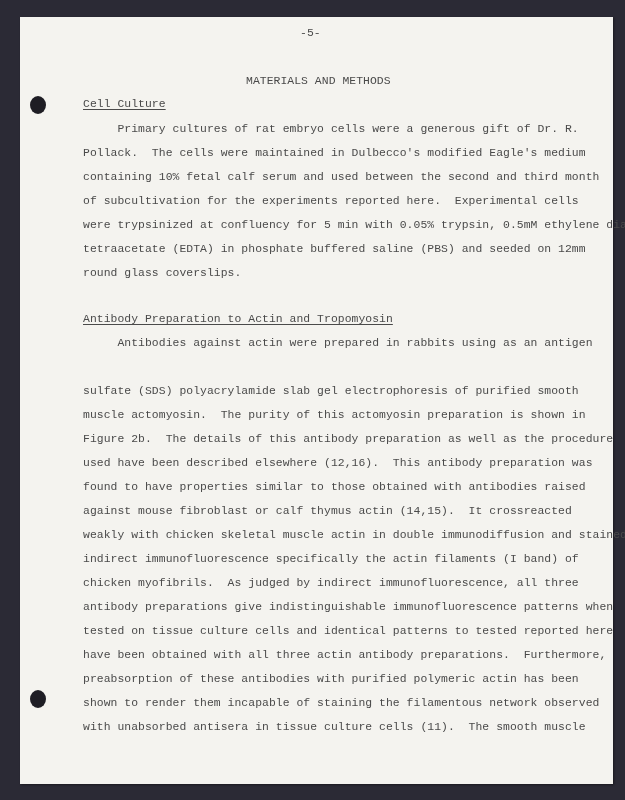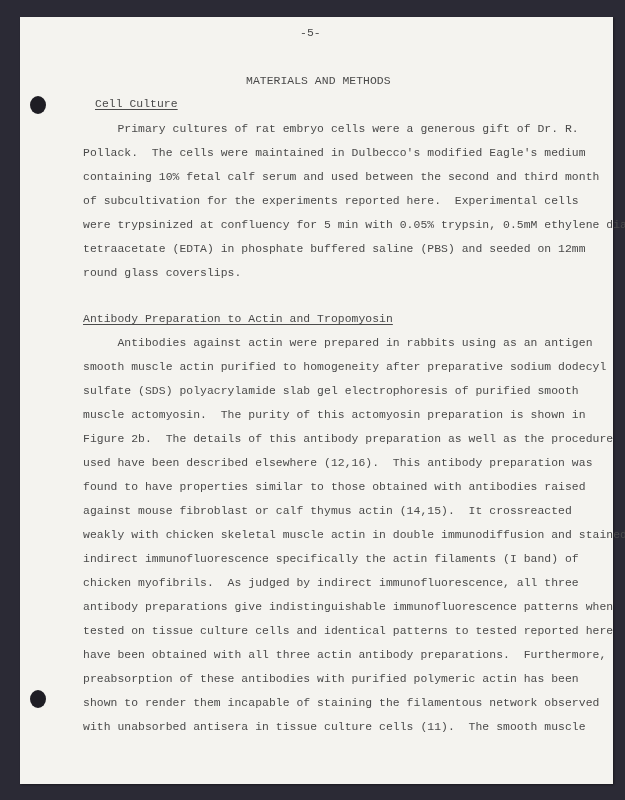--- a/index.html
+++ b/index.html
@@ -12,32 +12,31 @@
 </head>
 <body>
 
 <div class="paper">
   <div class="hole" style="left:10px;top:79px;"></div>
   <div class="hole" style="left:10px;top:673px;"></div>
 
   <div class="line" style="left:280px;top:10px;">-5-</div>
   <div class="line" style="left:226px;top:58px;">MATERIALS AND METHODS</div>
 
-  <div class="line u" style="left:63px;top:81px;margin-left:12px;">Cell Culture</div>
+  <div class="line u" style="left:63px;top:81px;">Cell Culture</div>
   <div class="line" style="left:63px;top:106px;">     Primary cultures of rat embryo cells were a generous gift of Dr. R.</div>
   <div class="line" style="left:63px;top:130px;">Pollack.  The cells were maintained in Dulbecco's modified Eagle's medium</div>
   <div class="line" style="left:63px;top:154px;">containing 10% fetal calf serum and used between the second and third month</div>
   <div class="line" style="left:63px;top:178px;">of subcultivation for the experiments reported here.  Experimental cells</div>
   <div class="line" style="left:63px;top:202px;">were trypsinized at confluency for 5 min with 0.05% trypsin, 0.5mM ethylene diamine</div>
   <div class="line" style="left:63px;top:226px;">tetraacetate (EDTA) in phosphate buffered saline (PBS) and seeded on 12mm</div>
   <div class="line" style="left:63px;top:250px;">round glass coverslips.</div>
 
   <div class="line" style="left:63px;top:320px;">     Antibodies against actin were prepared in rabbits using as an antigen</div>
   <div class="line u" style="left:63px;top:296px;">Antibody Preparation to Actin and Tropomyosin</div>
-  <div class="line" style="left:63px;top:344px;">smooth muscle actin purified to homogeneity after preparative sodium dodecyl</div>
   <div class="line" style="left:63px;top:368px;">sulfate (SDS) polyacrylamide slab gel electrophoresis of purified smooth</div>
   <div class="line" style="left:63px;top:392px;">muscle actomyosin.  The purity of this actomyosin preparation is shown in</div>
   <div class="line" style="left:63px;top:416px;">Figure 2b.  The details of this antibody preparation as well as the procedure</div>
   <div class="line" style="left:63px;top:440px;">used have been described elsewhere (12,16).  This antibody preparation was</div>
   <div class="line" style="left:63px;top:464px;">found to have properties similar to those obtained with antibodies raised</div>
   <div class="line" style="left:63px;top:488px;">against mouse fibroblast or calf thymus actin (14,15).  It crossreacted</div>
   <div class="line" style="left:63px;top:512px;">weakly with chicken skeletal muscle actin in double immunodiffusion and stained in</div>
   <div class="line" style="left:63px;top:560px;">chicken myofibrils.  As judged by indirect immunofluorescence, all three</div>
   <div class="line" style="left:63px;top:536px;">indirect immunofluorescence specifically the actin filaments (I band) of</div>
   <div class="line" style="left:63px;top:584px;">antibody preparations give indistinguishable immunofluorescence patterns when</div>

